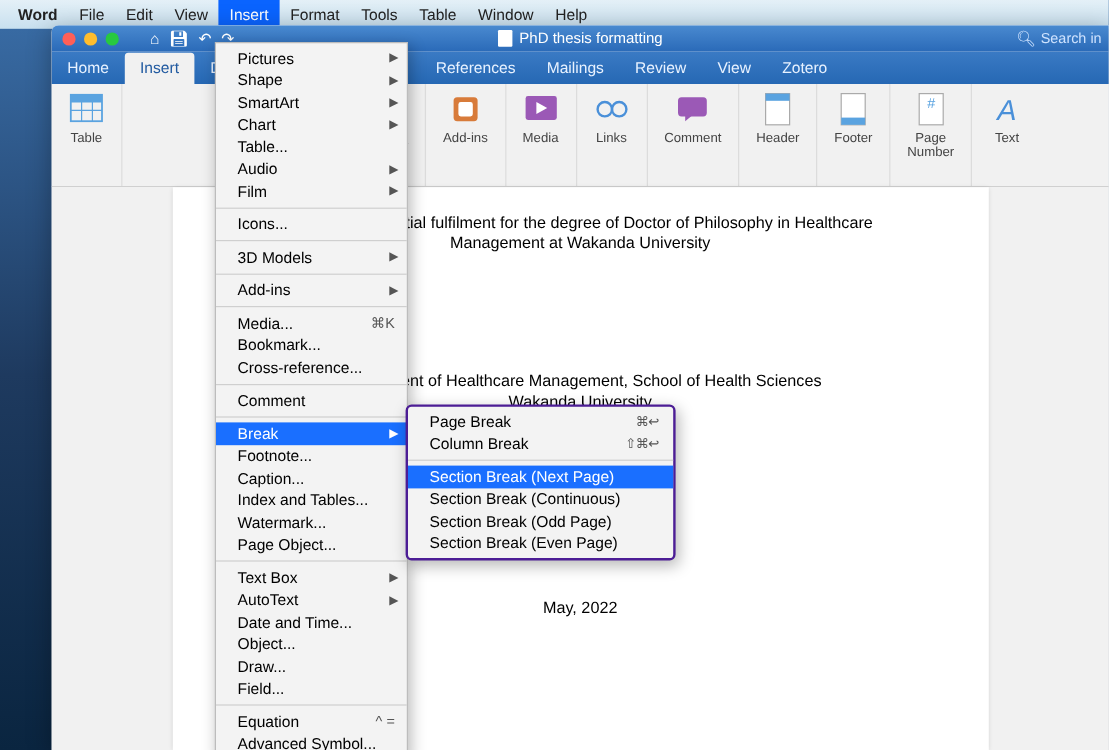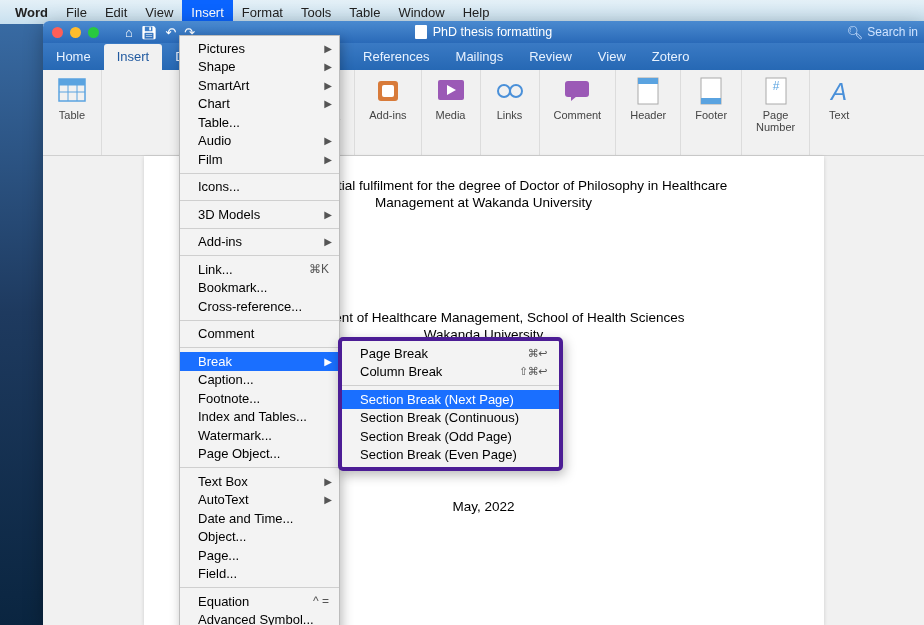--- a/index.html
+++ b/index.html
@@ -50,21 +50,21 @@
 
 .dropdown { position: absolute; top: 35px; left: 179px; width: 161px; background: #f3f3f3; border: 1px solid #bcbcbc; border-radius: 0 0 5px 5px; box-shadow: 2px 4px 12px rgba(0,0,0,0.28); font-size: 13px; color: #000; padding: 3px 0; z-index: 10; }
 .dd-item { display: flex; align-items: center; justify-content: space-between; padding: 2px 10px 2px 18px; cursor: default; height: 18.5px; }
 .dd-item.hl { background: #1a6fff; color: #fff; }
 .dd-item .arrow { font-size: 10px; color: #555; margin-right: -3px; }
 .dd-item.hl .arrow { color: #fff; }
 .dd-item .shortcut { font-size: 12px; color: #555; }
 .dd-sep { height: 1px; background: #cfcfcf; margin: 4px 0; }
 
 
-.submenu { position: absolute; top: 337px; left: 338px; width: 225px; background: #f3f3f3; border: 4px solid #4c1d95; border-radius: 5px; box-shadow: 2px 4px 12px rgba(0,0,0,0.28); font-size: 13px; color: #000; padding: 3px 0; z-index: 11; }
+.submenu { position: absolute; top: 337px; left: 338px; width: 225px; background: #f3f3f3; border: 2px solid #4c1d95; border-radius: 5px; box-shadow: 2px 4px 12px rgba(0,0,0,0.28); font-size: 13px; color: #000; padding: 3px 0; z-index: 11; }
 .sm-item { display: flex; align-items: center; justify-content: space-between; padding: 2px 12px 2px 18px; cursor: default; height: 18.5px; }
 .sm-item.hl { background: #1a6fff; color: #fff; }
 .sm-item .sc { font-size: 11px; color: #555; letter-spacing: -0.5px; }
 .sm-sep { height: 1px; background: #cfcfcf; margin: 4px 0; }
 
 
 svg { display: block; }
 </style>
 </head>
 <body>
@@ -303,45 +303,45 @@
       <span>3D Models</span>
       <span class="arrow">▶</span>
     </div>
   <div class="dd-sep"></div>
   <div class="dd-item">
       <span>Add-ins</span>
       <span class="arrow">▶</span>
     </div>
   <div class="dd-sep"></div>
   <div class="dd-item">
-      <span>Link...</span>
+      <span>Media...</span>
       <span class="shortcut">⌘K</span>
     </div>
   <div class="dd-item">
       <span>Bookmark...</span>
     </div>
   <div class="dd-item">
       <span>Cross-reference...</span>
     </div>
   <div class="dd-sep"></div>
   <div class="dd-item">
       <span>Comment</span>
     </div>
   <div class="dd-sep"></div>
   <div class="dd-item hl">
       <span>Break</span>
       <span class="arrow">▶</span>
     </div>
   <div class="dd-item">
+      <span>Footnote...</span>
+    </div>
+  <div class="dd-item">
       <span>Caption...</span>
     </div>
   <div class="dd-item">
-      <span>Footnote...</span>
-    </div>
-  <div class="dd-item">
       <span>Index and Tables...</span>
     </div>
   <div class="dd-item">
       <span>Watermark...</span>
     </div>
   <div class="dd-item">
       <span>Page Object...</span>
     </div>
   <div class="dd-sep"></div>
   <div class="dd-item">
@@ -352,21 +352,21 @@
       <span>AutoText</span>
       <span class="arrow">▶</span>
     </div>
   <div class="dd-item">
       <span>Date and Time...</span>
     </div>
   <div class="dd-item">
       <span>Object...</span>
     </div>
   <div class="dd-item">
-      <span>Page...</span>
+      <span>Draw...</span>
     </div>
   <div class="dd-item">
       <span>Field...</span>
     </div>
   <div class="dd-sep"></div>
   <div class="dd-item">
       <span>Equation</span>
       <span class="shortcut">^ =</span>
     </div>
   <div class="dd-item">

